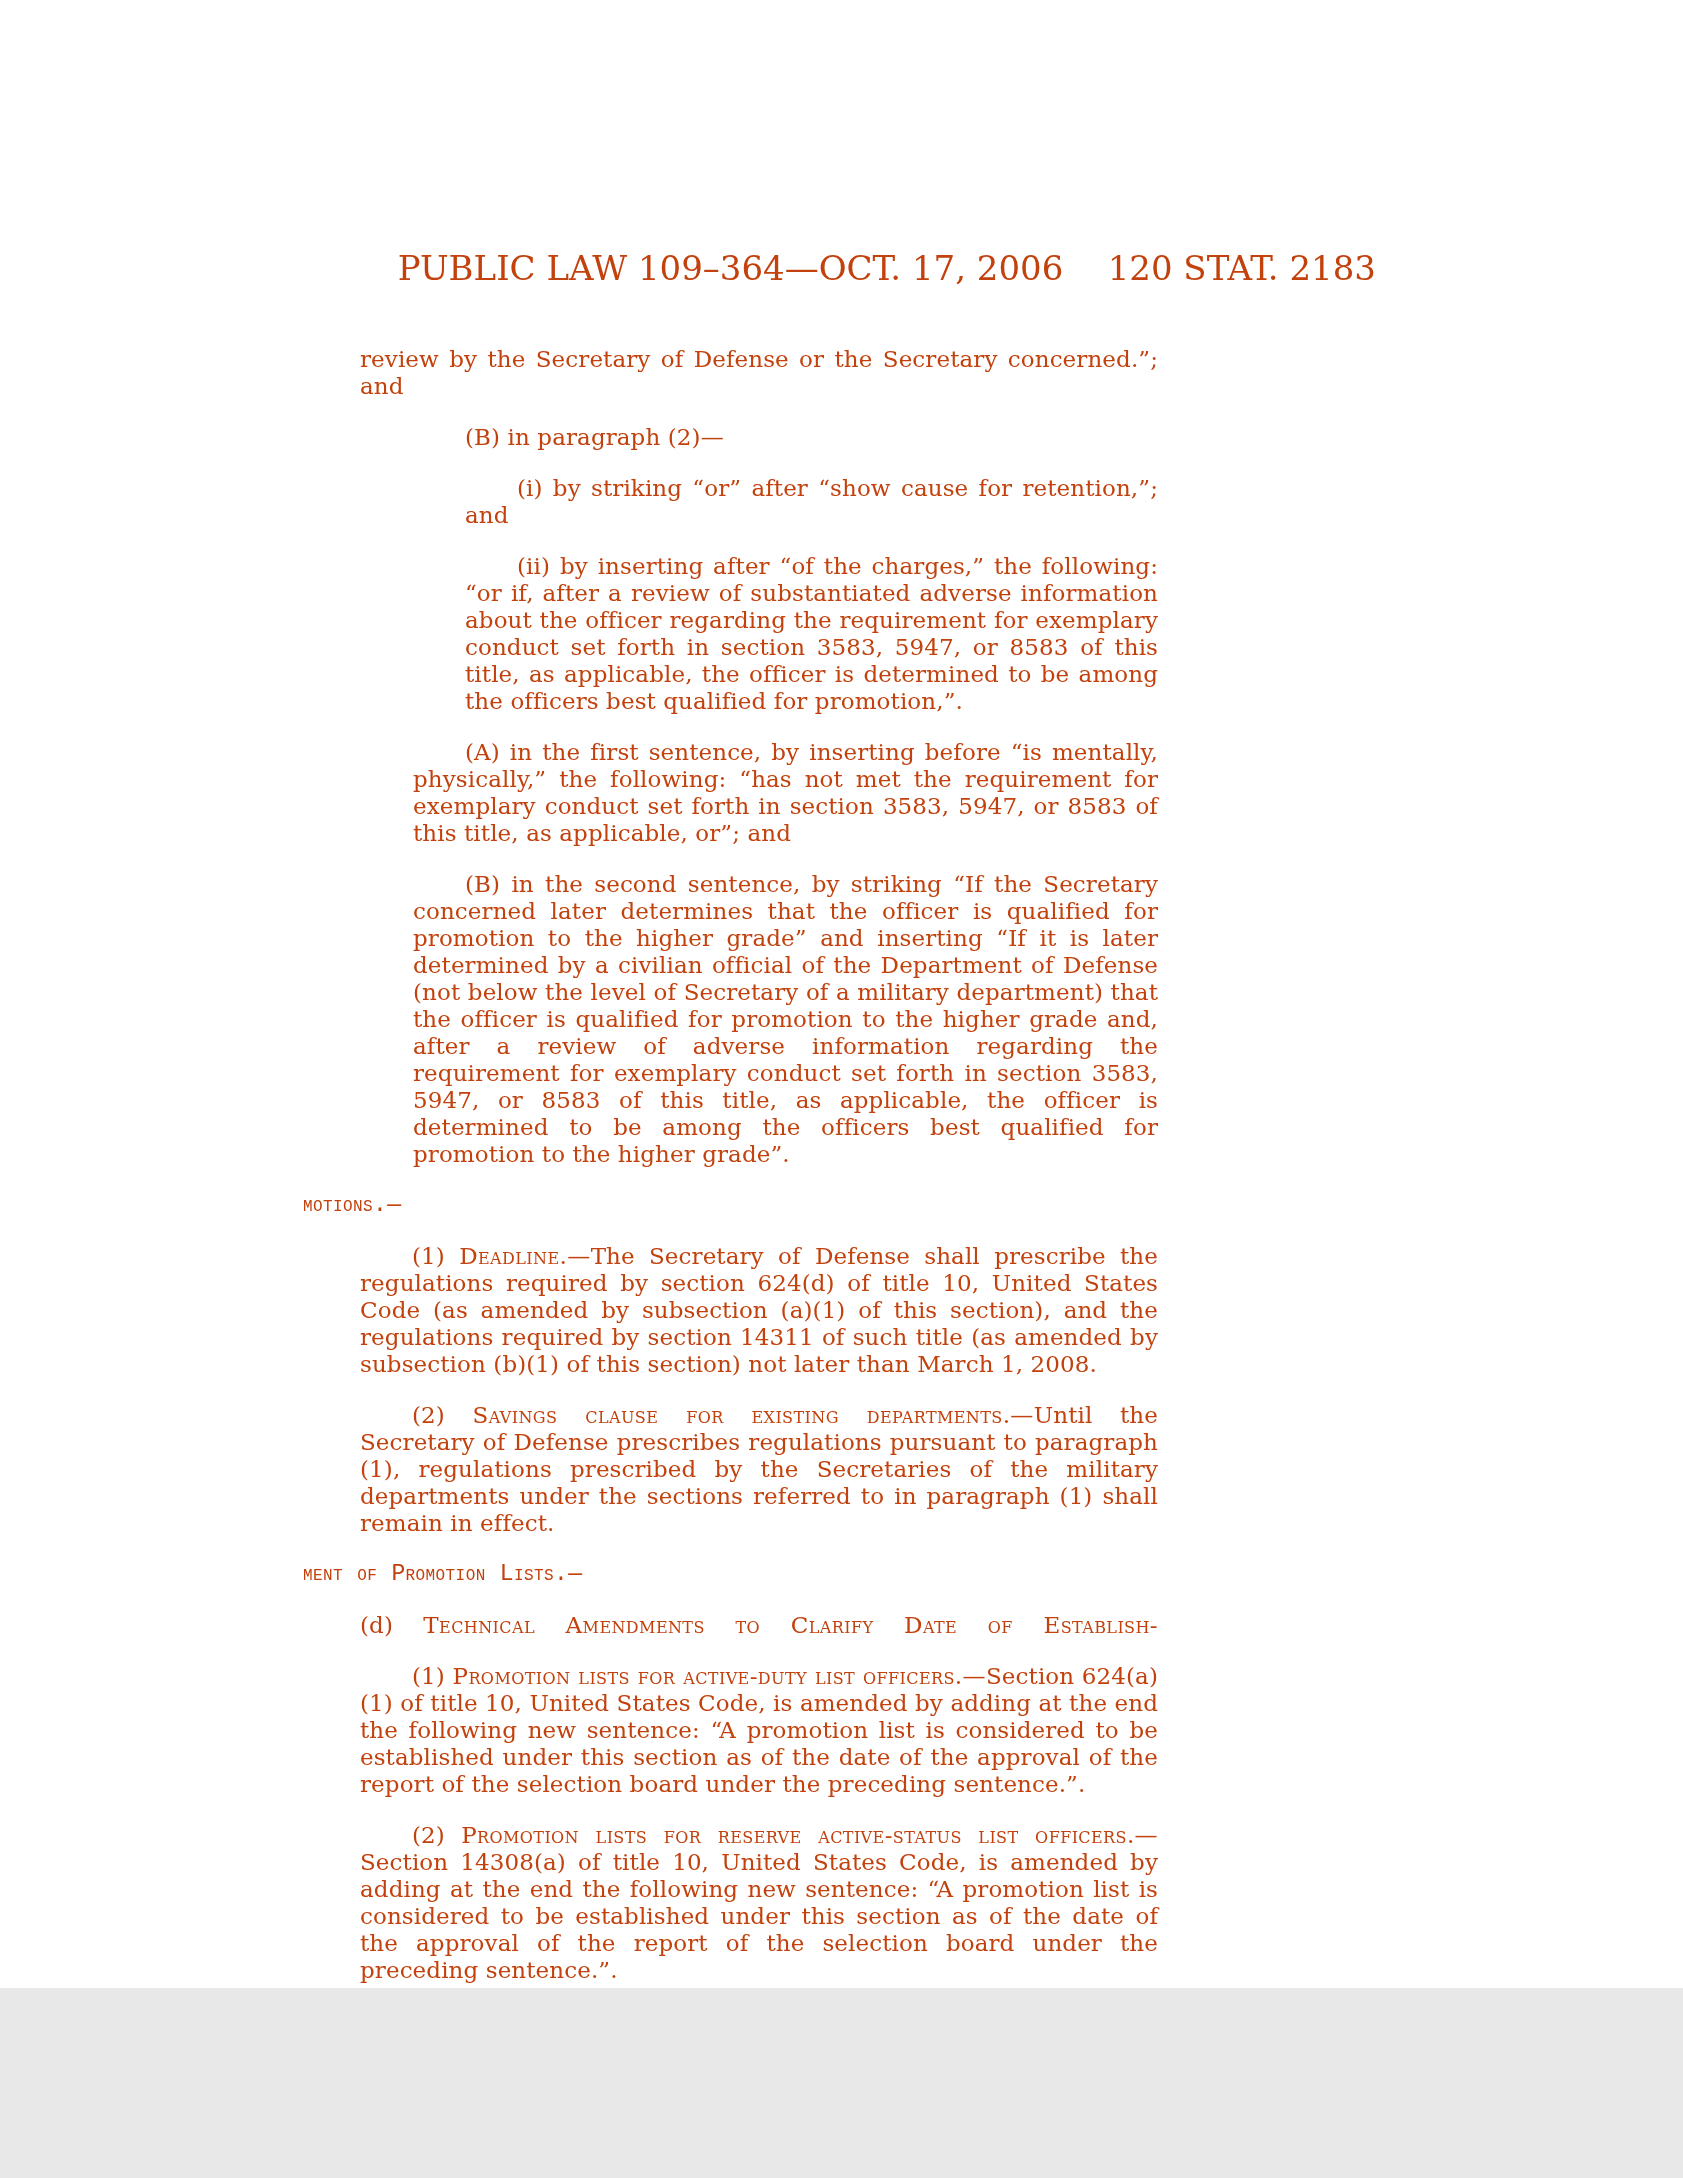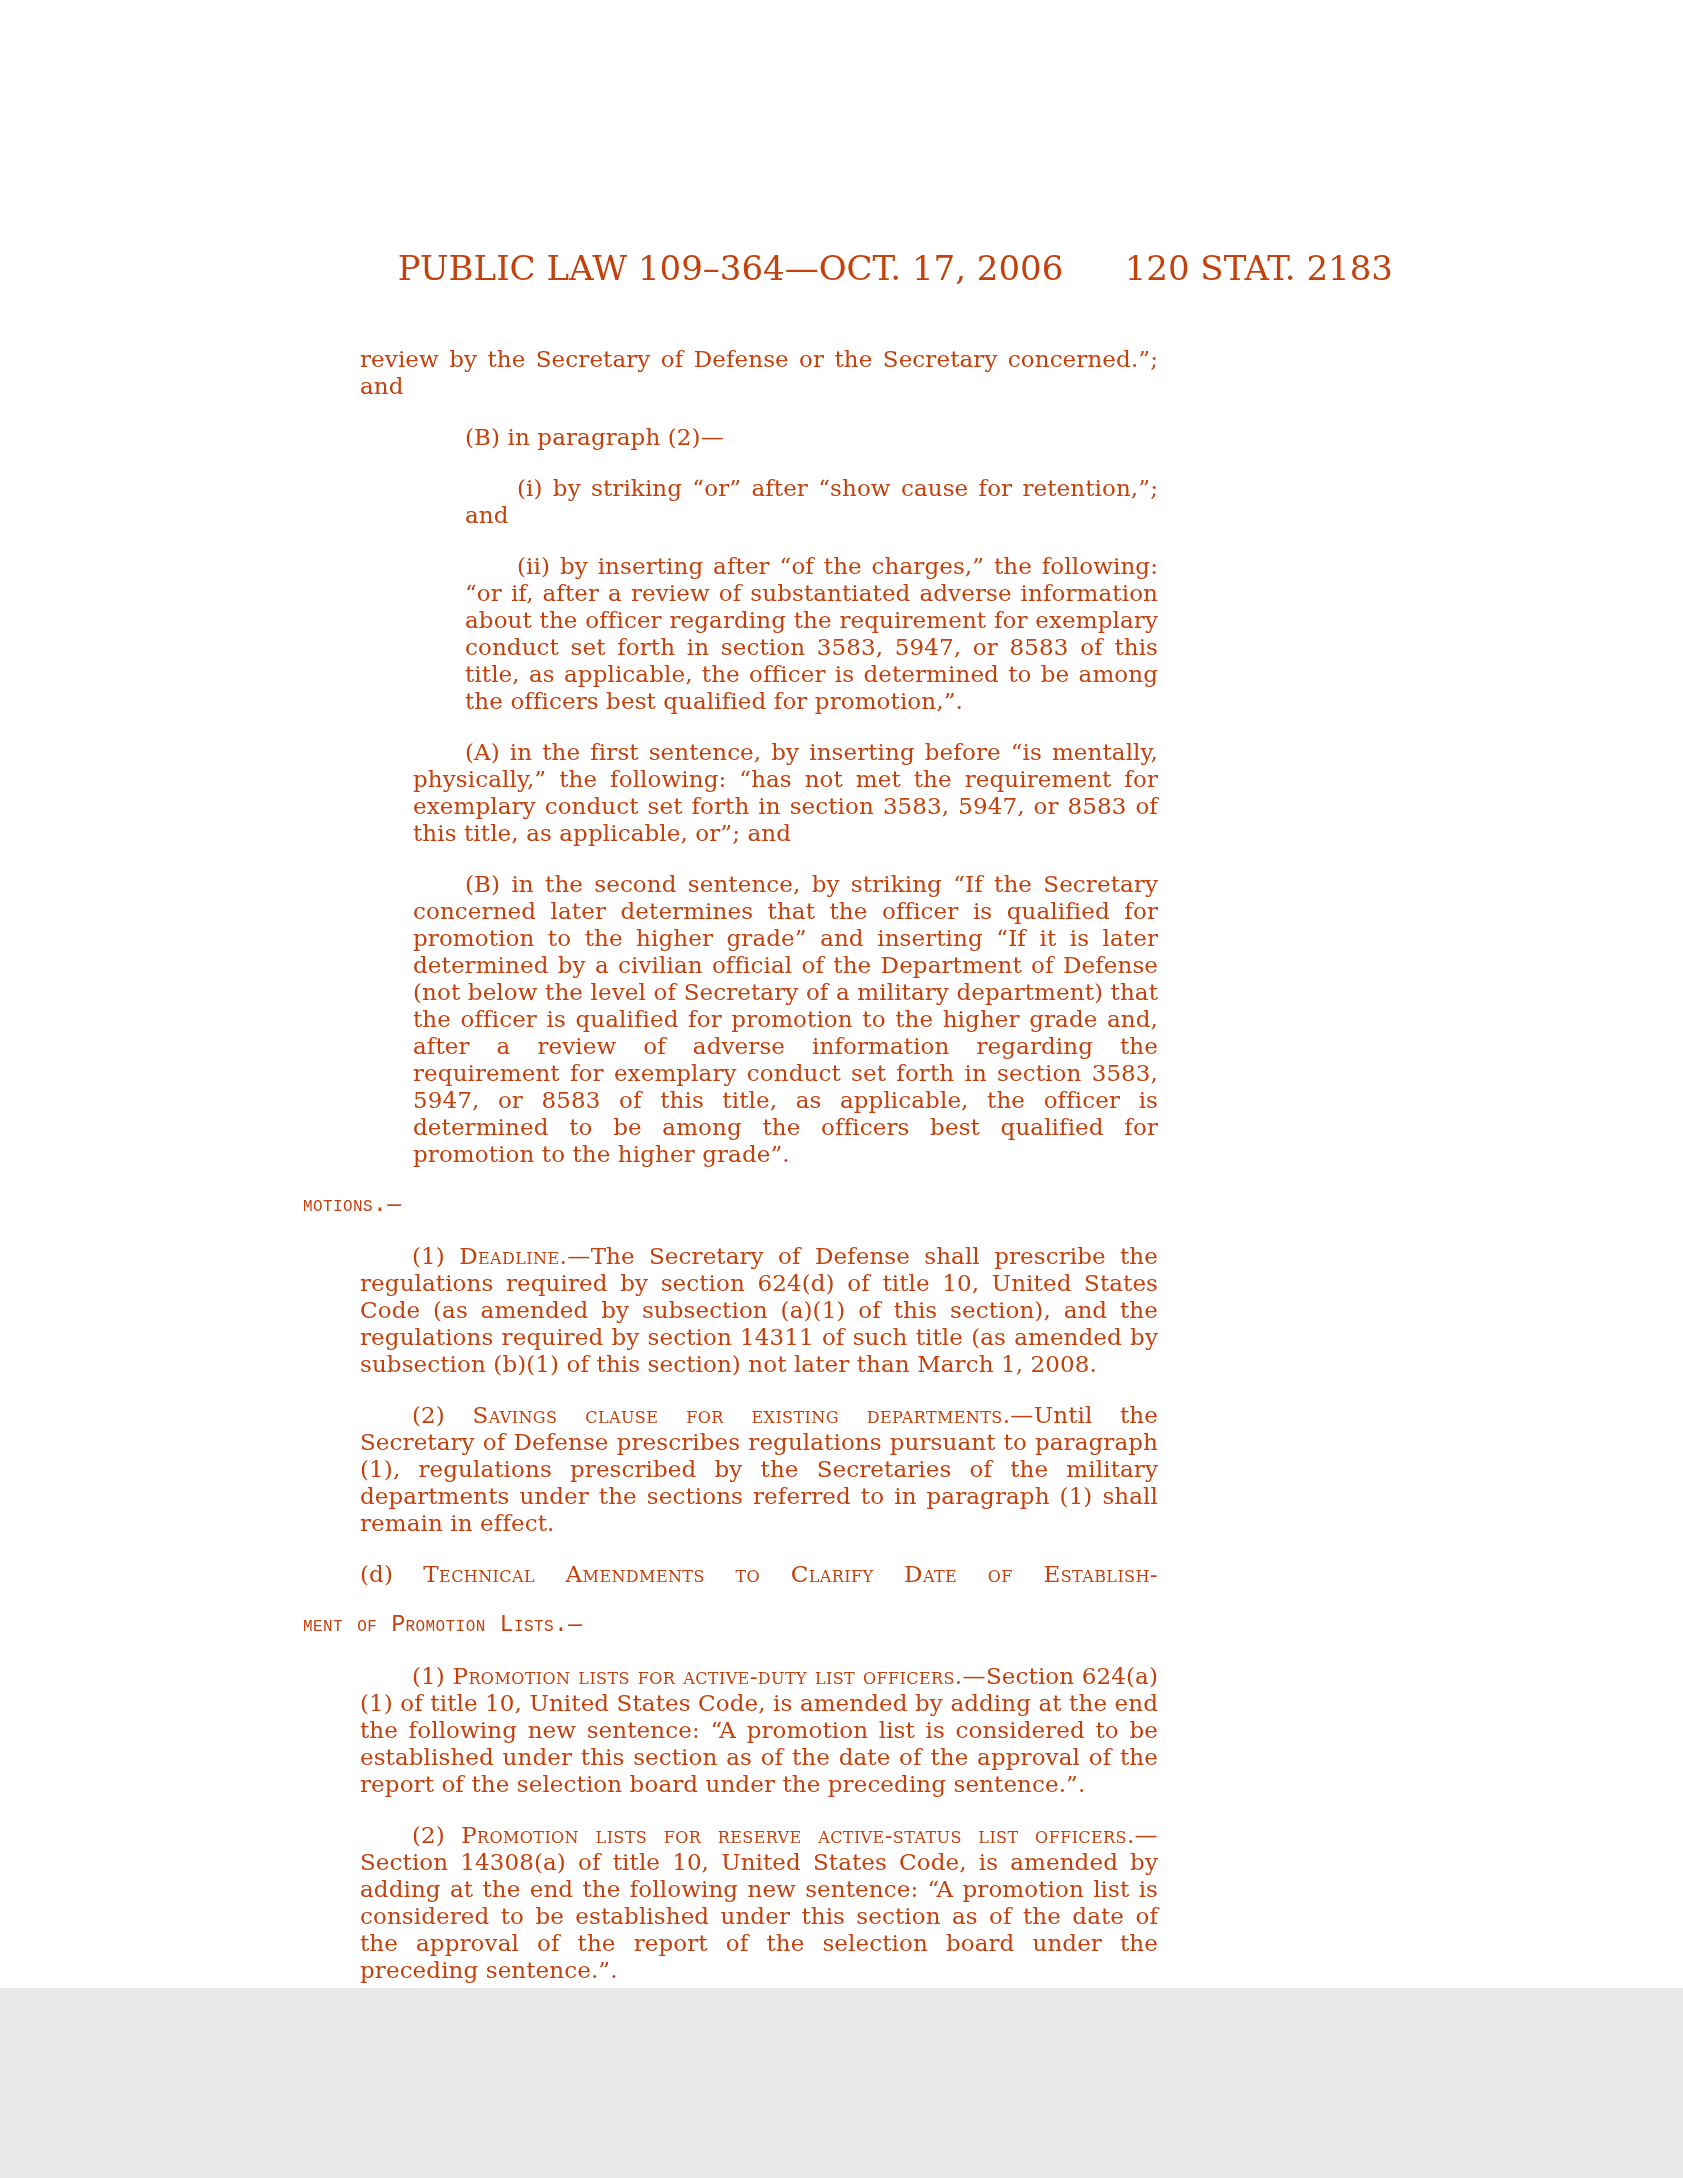--- a/index.html
+++ b/index.html
@@ -24,21 +24,21 @@
     white-space: nowrap;
   }
   .law-title {
     position: absolute;
     left: 303px;
     width: 855px;
     text-align: center;
   }
   .stat-page {
     position: absolute;
-    right: 290px;
+    right: 307px;
   }
   .column {
     position: absolute;
     left: 303px;
     top: 322px;
     width: 855px;
     font-size: 23px;
     line-height: 27px;
   }
   .para {
@@ -84,19 +84,19 @@
   <div class="column">
       <div class="para cont-0"><span class="plain">review by the Secretary of Defense or the Secretary concerned.”; and</span></div>
       <div class="para level-2"><span class="plain">(B) in paragraph (2)—</span></div>
       <div class="para level-3"><span class="plain">(i) by striking “or” after “show cause for retention,”; and</span></div>
       <div class="para level-3"><span class="plain">(ii) by inserting after “of the charges,” the following: “or if, after a review of substantiated adverse information about the officer regarding the requirement for exemplary conduct set forth in section 3583, 5947, or 8583 of this title, as applicable, the officer is determined to be among the officers best qualified for promotion,”.</span></div>
       <div class="para level-2"><span class="plain">(A) in the first sentence, by inserting before “is mentally, physically,” the following: “has not met the requirement for exemplary conduct set forth in section 3583, 5947, or 8583 of this title, as applicable, or”; and</span></div>
       <div class="para level-2"><span class="plain">(B) in the second sentence, by striking “If the Secretary concerned later determines that the officer is qualified for promotion to the higher grade” and inserting “If it is later determined by a civilian official of the Department of Defense (not below the level of Secretary of a military department) that the officer is qualified for promotion to the higher grade and, after a review of adverse information regarding the requirement for exemplary conduct set forth in section 3583, 5947, or 8583 of this title, as applicable, the officer is determined to be among the officers best qualified for promotion to the higher grade”.</span></div>
       <div class="para subsec-runover"><span class="sc">motions.—</span></div>
       <div class="para level-1"><span class="plain">(1) </span><span class="sc">Deadline.—</span><span class="plain">The Secretary of Defense shall prescribe the regulations required by section 624(d) of title 10, United States Code (as amended by subsection (a)(1) of this section), and the regulations required by section 14311 of such title (as amended by subsection (b)(1) of this section) not later than March 1, 2008.</span></div>
       <div class="para level-1"><span class="plain">(2) </span><span class="sc">Savings clause for existing departments.—</span><span class="plain">Until the Secretary of Defense prescribes regulations pursuant to paragraph (1), regulations prescribed by the Secretaries of the military departments under the sections referred to in paragraph (1) shall remain in effect.</span></div>
+      <div class="para subsec-runover"><span class="sc">ment of Promotion Lists.—</span></div>
       <div class="para subsec-first"><span class="plain">(d) </span><span class="sc">Technical Amendments to Clarify Date of Establish-</span></div>
-      <div class="para subsec-runover"><span class="sc">ment of Promotion Lists.—</span></div>
       <div class="para level-1"><span class="plain">(1) </span><span class="sc">Promotion lists for active-duty list officers.—</span><span class="plain">Section 624(a)(1) of title 10, United States Code, is amended by adding at the end the following new sentence: “A promotion list is considered to be established under this section as of the date of the approval of the report of the selection board under the preceding sentence.”.</span></div>
       <div class="para level-1"><span class="plain">(2) </span><span class="sc">Promotion lists for reserve active-status list officers.—</span><span class="plain">Section 14308(a) of title 10, United States Code, is amended by adding at the end the following new sentence: “A promotion list is considered to be established under this section as of the date of the approval of the report of the selection board under the preceding sentence.”.</span></div>
     </div>
 </div>
 
 
 </body></html>

